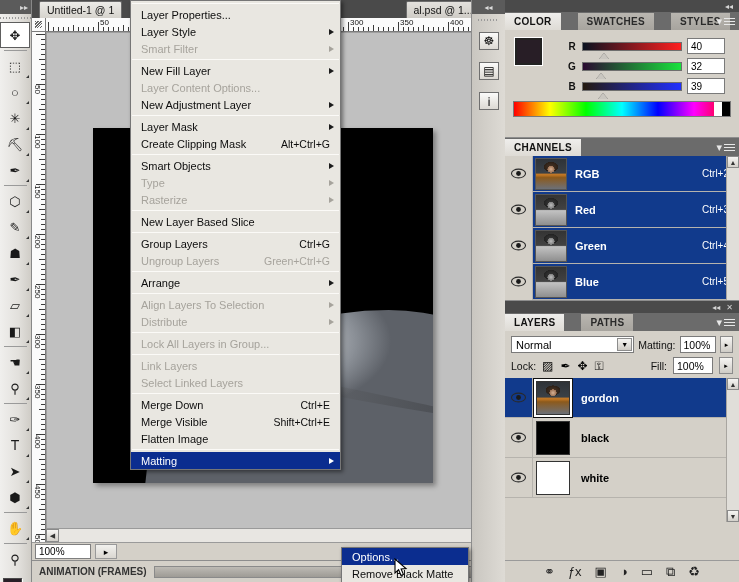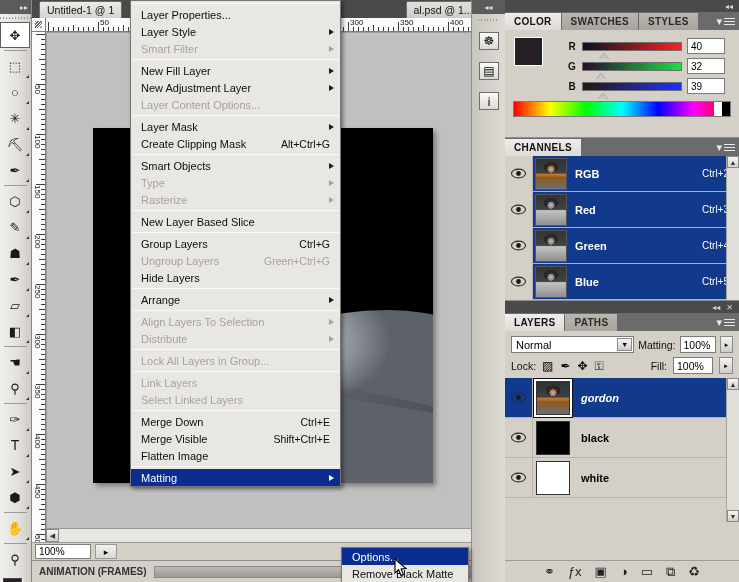--- a/index.html
+++ b/index.html
@@ -132,21 +132,21 @@
     background:repeating-linear-gradient(to right,#9a9a9a 0 1px,transparent 1px 3px) center/auto 2px no-repeat; }
   .dkicon { width:34px; height:30px; display:flex; align-items:center; justify-content:center; }
   .dkicon .box { width:20px;height:18px;border:1px solid #6f6f6f;
     background:linear-gradient(#fbfbfa,#dcd9d3); display:flex;align-items:center;justify-content:center; }
 
   
   #panels { position:absolute; right:0; top:0; width:234px; height:582px;
     background:#d4d0c8; }
   .pan-topbar { height:12px; background:#4a4a4a; display:flex; align-items:center;
     justify-content:flex-end; gap:6px; padding-right:6px; color:#d5d5d5; font-size:8px; }
-  .pantabs { height:18px; background:#6b6b6b; display:flex; align-items:flex-end; position:relative; }
+  .pantabs { height:18px; background:#6b6b6b; display:flex; align-items:flex-end; position:relative;gap:16px; }
   .ptab { height:17px; padding:0 9px; display:flex; align-items:center;
     font-size:10px; font-weight:bold; color:#2a2a2a; letter-spacing:.3px;
     background:linear-gradient(#b9b6b0,#a7a49e); border-right:1px solid #6b6b6b; }
   .ptab.active { background:linear-gradient(#efeeec,#dedbd5); color:#111; }
   .pmenu { position:absolute; right:4px; top:3px; display:flex; align-items:center; gap:2px; color:#e8e8e8; }
   .pmenu .bars { width:11px; }
   .pmenu .bars i { display:block; height:1.5px; background:#e8e8e8; margin:1.5px 0; }
   .panel-body { background:#d4d0c8; border-bottom:1px solid #8d8d8d; }
 
   
@@ -224,21 +224,21 @@
   .lockicons { display:flex; align-items:center; gap:7px; }
   .lrow { display:flex; align-items:center; height:40px; border-bottom:1px solid #b6b3ad; }
   .lrow .eye { width:28px;height:40px;display:flex;align-items:center;justify-content:center;
     border-right:1px solid #b6b3ad; }
   .lrow .lthumb { width:34px;height:34px;border:1px solid #333; margin-left:3px; overflow:hidden; position:relative; flex:none;
     background:
       conic-gradient(#fff 0 25%, #cfcfcf 0 50%, #fff 0 75%, #cfcfcf 0) 0 0/8px 8px; }
   .lrow .lthumb.selb { box-shadow:0 0 0 2px #fff, 0 0 0 3px #111; }
   .lrow .lname { flex:1; padding-left:11px; font-size:11px; font-weight:bold; }
   .lrow.sel { background:#113a8c; }
-  .lrow.sel .lname { color:#fff;font-style:italic; }
+  .lrow.sel .lname { color:#fff; }
   #layerlist { position:relative; background:#d4d0c8; }
   .lay-scroll { position:absolute; right:0; top:0; bottom:0; width:13px; background:#e0ded9;
     border-left:1px solid #a8a5a0; }
   #layerfooter { height:22px; border-top:1px solid #9a9a9a; display:flex;
     align-items:center; justify-content:center; gap:13px; background:#d4d0c8; }
 
   
   #menu {
     position:absolute; left:130px; top:0; width:211px;
     background:#e9e7e1; border:1px solid #767676;
@@ -883,26 +883,26 @@
     </div>
     <div class="mi dis">
       <span>Smart Filter</span>
       <span class="sub"></span>
     </div>
     <div class="msep"></div>
     <div class="mi">
       <span>New Fill Layer</span>
       <span class="sub"></span>
     </div>
-    <div class="mi">
-      <span>New Adjustment Layer</span>
-      <span class="sub"></span>
-    </div>
     <div class="mi dis">
       <span>Layer Content Options...</span>
+    </div>
+    <div class="mi">
+      <span>New Adjustment Layer</span>
+      <span class="sub"></span>
     </div>
     <div class="msep"></div>
     <div class="mi">
       <span>Layer Mask</span>
       <span class="sub"></span>
     </div>
     <div class="mi">
       <span>Create Clipping Mask</span>
       <span class="sc">Alt+Ctrl+G</span>
     </div>
@@ -924,23 +924,20 @@
       <span>New Layer Based Slice</span>
     </div>
     <div class="msep"></div>
     <div class="mi">
       <span>Group Layers</span>
       <span class="sc">Ctrl+G</span>
     </div>
     <div class="mi dis">
       <span>Ungroup Layers</span>
       <span class="sc">Green+Ctrl+G</span>
-    </div>
-    <div class="mi">
-      <span>Hide Layers</span>
     </div>
     <div class="msep"></div>
     <div class="mi">
       <span>Arrange</span>
       <span class="sub"></span>
     </div>
     <div class="msep"></div>
     <div class="mi dis">
       <span>Align Layers To Selection</span>
       <span class="sub"></span>

